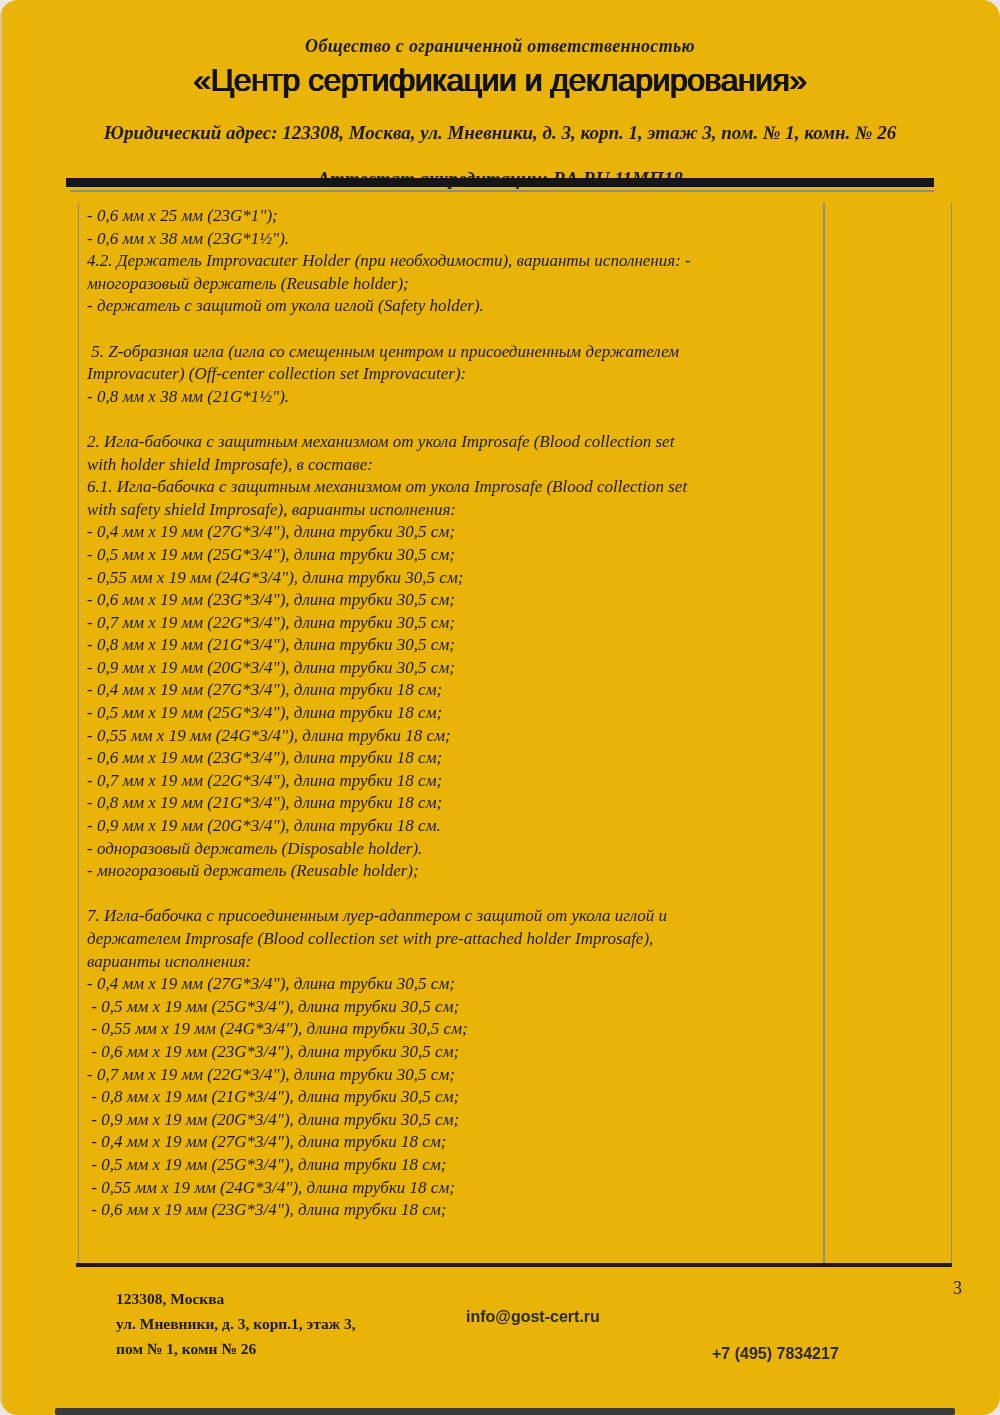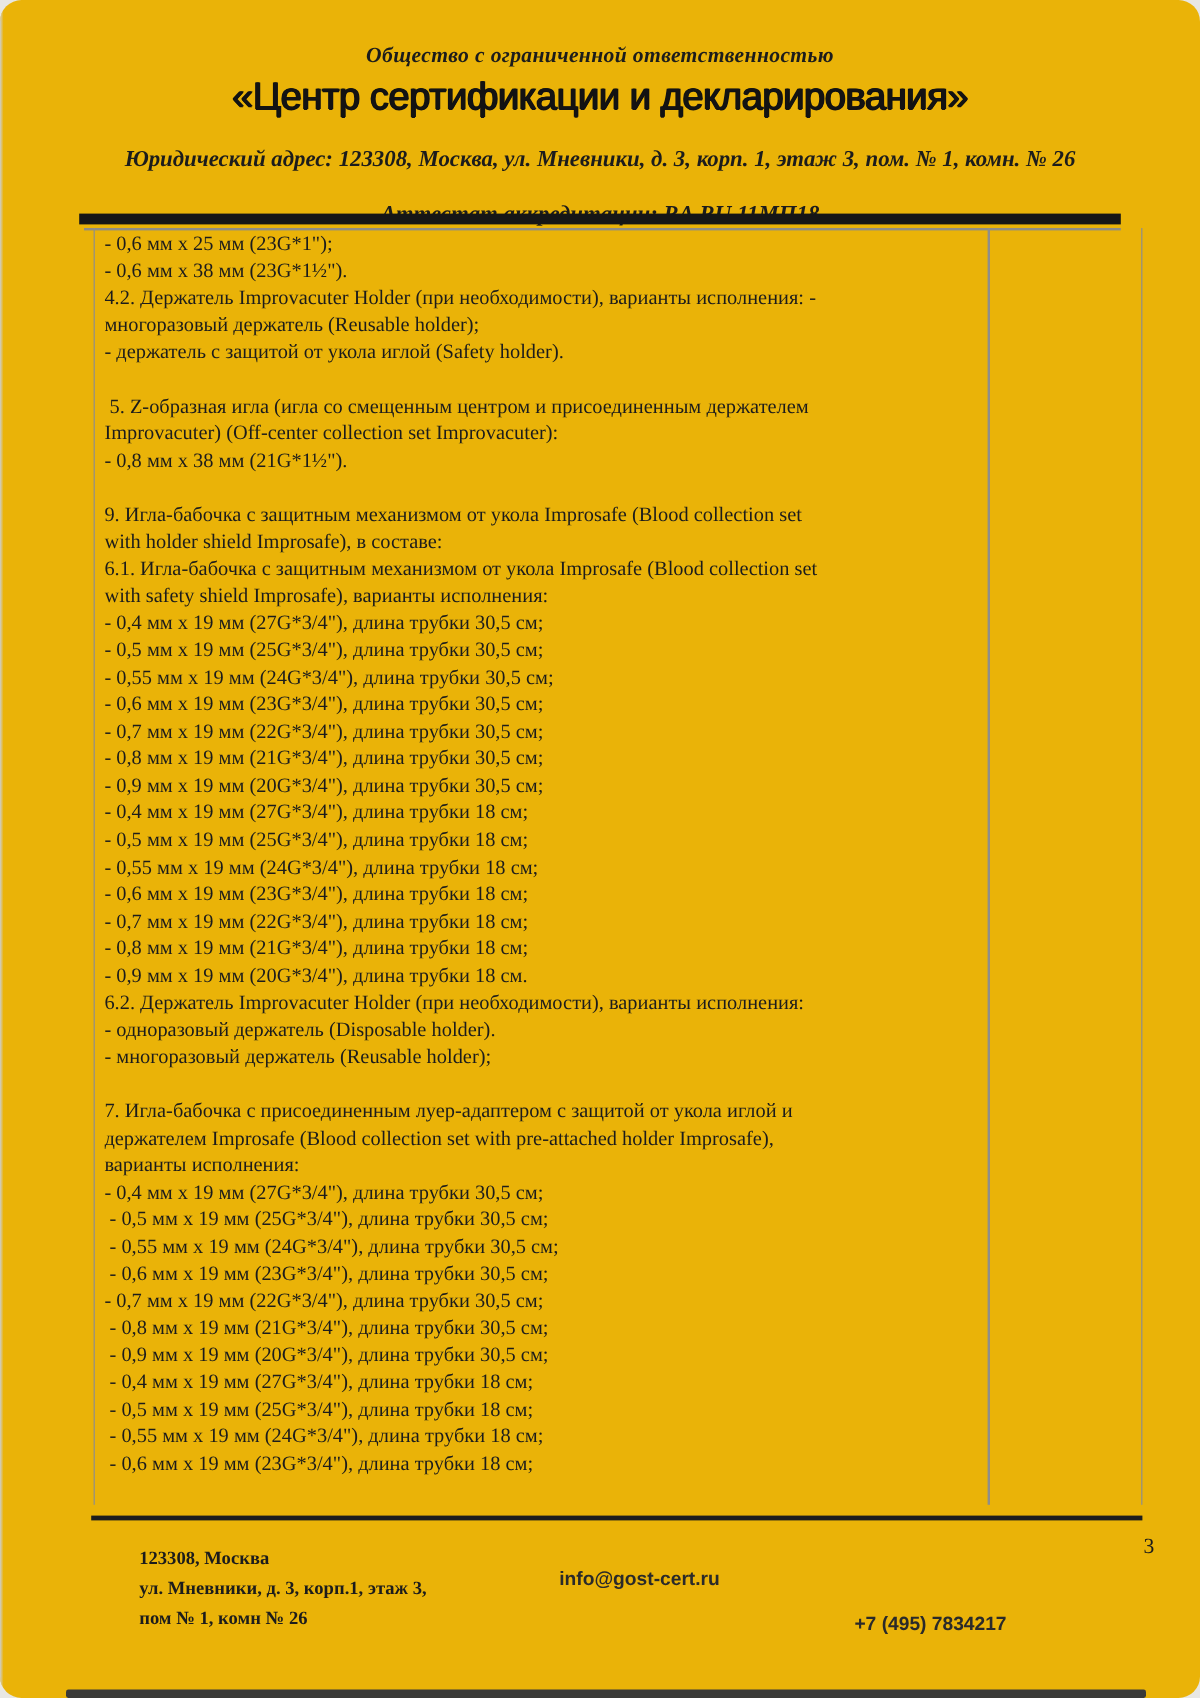--- a/index.html
+++ b/index.html
@@ -46,23 +46,24 @@
     position: absolute; top: 178px; left: 66px; width: 868px; height: 9px;
     background: #161616;
   }
   .header-rule-shadow {
     position: absolute; top: 190px; left: 70px; width: 864px; height: 2px;
     background: #8d8c88;
   }
 
   
   .content-table {
-    position: absolute; top: 190px; left: 78px; width: 872px; height: 1064px;
+    position: absolute; top: 203px; left: 78px; width: 872px; height: 1064px;
     border-left: 1.5px solid #8f8e8a;
     border-right: 1.5px solid #8f8e8a;
+    font-style: italic;
   }
   .col-divider {
     position: absolute; top: 0; left: 744px; width: 1.5px; height: 100%;
     background: #8f8e8a;
   }
   .lines {
     position: absolute; top: 2px; left: 8px; width: 732px;
     font-size: 17px;
     overflow: hidden;
   }
@@ -128,39 +129,38 @@
         <div class="line">- 0,6 мм х 25 мм (23G*1");</div>
         <div class="line">- 0,6 мм х 38 мм (23G*1½").</div>
         <div class="line">4.2. Держатель Improvacuter Holder (при необходимости), варианты исполнения: -</div>
         <div class="line">многоразовый держатель (Reusable holder);</div>
         <div class="line">- держатель с защитой от укола иглой (Safety holder).</div>
         <div class="line"></div>
         <div class="line"> 5. Z-образная игла (игла со смещенным центром и присоединенным держателем</div>
         <div class="line">Improvacuter) (Off-center collection set Improvacuter):</div>
         <div class="line">- 0,8 мм х 38 мм (21G*1½").</div>
         <div class="line"></div>
-        <div class="line">9. Игла-бабочка с защитным механизмом от укола Improsafe (Blood collection set</div>
+        <div class="line">2. Игла-бабочка с защитным механизмом от укола Improsafe (Blood collection set</div>
         <div class="line">with holder shield Improsafe), в составе:</div>
         <div class="line">6.1. Игла-бабочка с защитным механизмом от укола Improsafe (Blood collection set</div>
         <div class="line">with safety shield Improsafe), варианты исполнения:</div>
         <div class="line">- 0,4 мм х 19 мм (27G*3/4"), длина трубки 30,5 см;</div>
         <div class="line">- 0,5 мм х 19 мм (25G*3/4"), длина трубки 30,5 см;</div>
         <div class="line">- 0,55 мм х 19 мм (24G*3/4"), длина трубки 30,5 см;</div>
         <div class="line">- 0,6 мм х 19 мм (23G*3/4"), длина трубки 30,5 см;</div>
         <div class="line">- 0,7 мм х 19 мм (22G*3/4"), длина трубки 30,5 см;</div>
         <div class="line">- 0,8 мм х 19 мм (21G*3/4"), длина трубки 30,5 см;</div>
         <div class="line">- 0,9 мм х 19 мм (20G*3/4"), длина трубки 30,5 см;</div>
         <div class="line">- 0,4 мм х 19 мм (27G*3/4"), длина трубки 18 см;</div>
         <div class="line">- 0,5 мм х 19 мм (25G*3/4"), длина трубки 18 см;</div>
         <div class="line">- 0,55 мм х 19 мм (24G*3/4"), длина трубки 18 см;</div>
         <div class="line">- 0,6 мм х 19 мм (23G*3/4"), длина трубки 18 см;</div>
         <div class="line">- 0,7 мм х 19 мм (22G*3/4"), длина трубки 18 см;</div>
         <div class="line">- 0,8 мм х 19 мм (21G*3/4"), длина трубки 18 см;</div>
         <div class="line">- 0,9 мм х 19 мм (20G*3/4"), длина трубки 18 см.</div>
-        <div class="line">6.2. Держатель Improvacuter Holder (при необходимости), варианты исполнения:</div>
         <div class="line">- одноразовый держатель (Disposable holder).</div>
         <div class="line">- многоразовый держатель (Reusable holder);</div>
         <div class="line"></div>
         <div class="line">7. Игла-бабочка с присоединенным луер-адаптером с защитой от укола иглой и</div>
         <div class="line">держателем Improsafe (Blood collection set with pre-attached holder Improsafe),</div>
         <div class="line">варианты исполнения:</div>
         <div class="line">- 0,4 мм х 19 мм (27G*3/4"), длина трубки 30,5 см;</div>
         <div class="line"> - 0,5 мм х 19 мм (25G*3/4"), длина трубки 30,5 см;</div>
         <div class="line"> - 0,55 мм х 19 мм (24G*3/4"), длина трубки 30,5 см;</div>
         <div class="line"> - 0,6 мм х 19 мм (23G*3/4"), длина трубки 30,5 см;</div>

